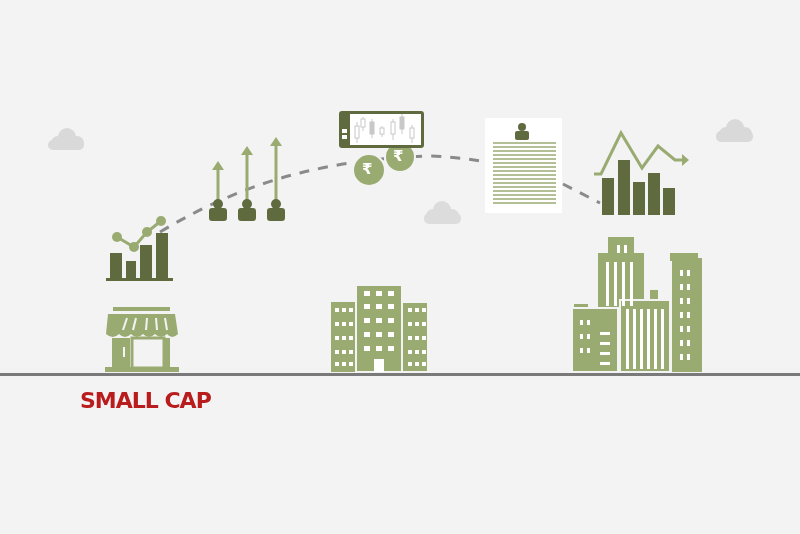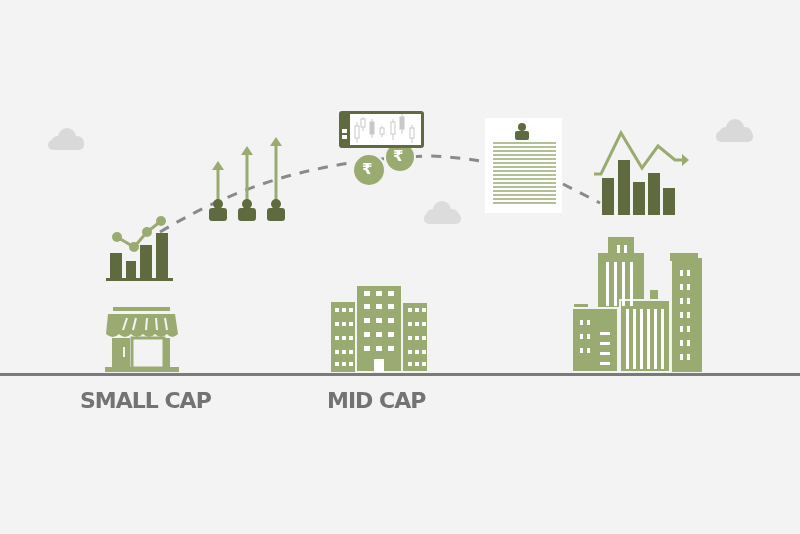--- a/index.html
+++ b/index.html
@@ -8,21 +8,21 @@
     background: #f3f3f3;
     font-family: "Liberation Sans", sans-serif;
     position: relative;
   }
   .stage { position: absolute; left: 0; top: 0; width: 800px; height: 534px; }
   .label {
     position: absolute; top: 388px;
     font-family: "DejaVu Sans", sans-serif;
     font-weight: bold; font-size: 22px;
     letter-spacing: -1px;
-    color: #737373;
+    color: #b91c1c;
     white-space: nowrap;
   }
   .label.small { left: 80px; }
   .label.mid { left: 327px; }
   .label.large { left: 573px; }
   .rupee {
     position: absolute; font-family: "DejaVu Sans", sans-serif;
     font-weight: bold; color: #fff; font-size: 15px; line-height: 1;
   }
 </style>
@@ -268,14 +268,13 @@
     </g>
   </g>
 
   <rect x="0" y="373" width="800" height="3" fill="#7a7a7a"></rect>
 </svg>
 
 <span class="rupee" style="left:362px;top:162px">₹</span>
 <span class="rupee" style="left:393px;top:149px">₹</span>
 
 <div class="label small">SMALL CAP</div>
-<div class="label mid">MID CAP</div>
 </div>
 
 </body></html>

